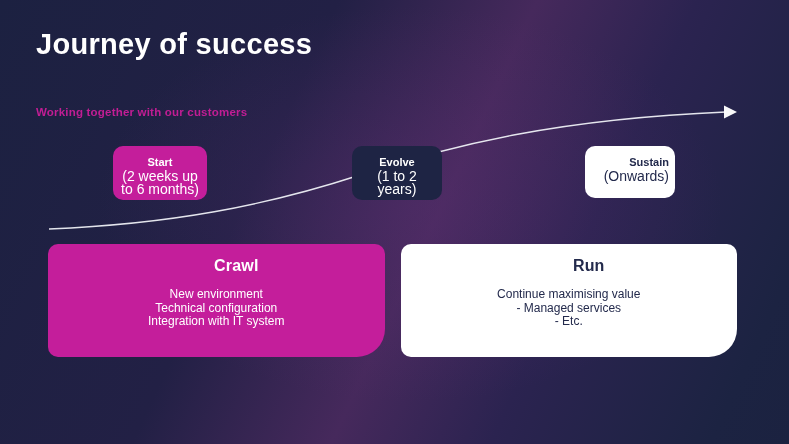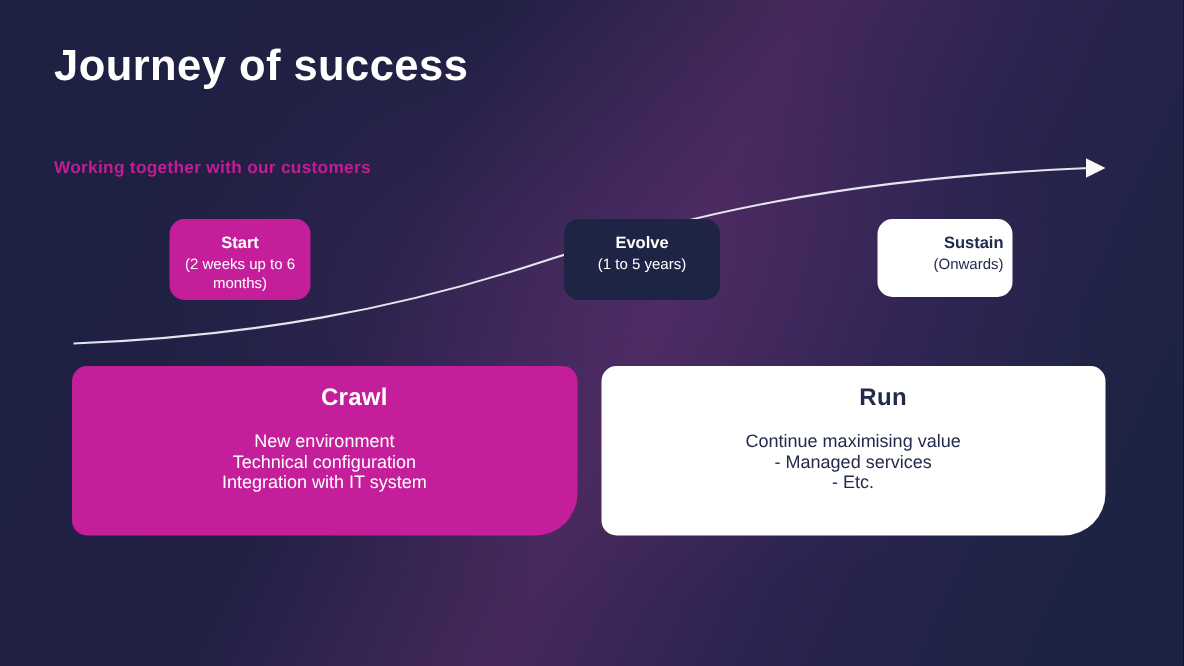--- a/index.html
+++ b/index.html
@@ -53,33 +53,32 @@
     text-align: center;
     padding: 9px 6px 6px 6px;
     line-height: 14px;
   }
   .badge .badge-title {
     font-size: 11px;
     font-weight: 700;
     margin-bottom: 1px;
   }
   .badge .badge-sub {
-    font-size: 10px;
+    font-size: 14px;
     line-height: 13px;
   }
   .badge-start {
     left: 113px; top: 146px; width: 94px; height: 54px;
     background: var(--magenta, #c41e9b);
     color: var(--text-light, #ffffff);
   }
   .badge-evolve {
-    left: 352px; top: 146px; width: 104px; height: 54px;
+    left: 352px; top: 146px; width: 90px; height: 54px;
     background: var(--navy-card, #222846);
     color: var(--text-light, #ffffff);
-    margin-left: 24px;
   }
   .badge-sustain {
     left: 585px; top: 146px; width: 90px; height: 52px;
     background: var(--white-card, #ffffff);
     color: var(--text-dark, #232a4c);
     text-align: right;
   }
   .cards {
     position: absolute;
     left: 48px;
@@ -134,21 +133,21 @@
     <polygon points="724,105.5 737,112 724,118.5" fill="#ffffff" opacity="0.97"></polygon>
   </svg>
 
   <div class="badge badge-start">
     <div class="badge-title">Start</div>
     <div class="badge-sub">(2 weeks up to 6 months)</div>
   </div>
 
   <div class="badge badge-evolve">
     <div class="badge-title">Evolve</div>
-    <div class="badge-sub">(1 to 5 years)</div>
+    <div class="badge-sub">(1 to 2 years)</div>
   </div>
 
   <div class="badge badge-sustain">
     <div class="badge-title">Sustain</div>
     <div class="badge-sub">(Onwards)</div>
   </div>
 
   <div class="cards">
 
     <div class="card card-crawl">

